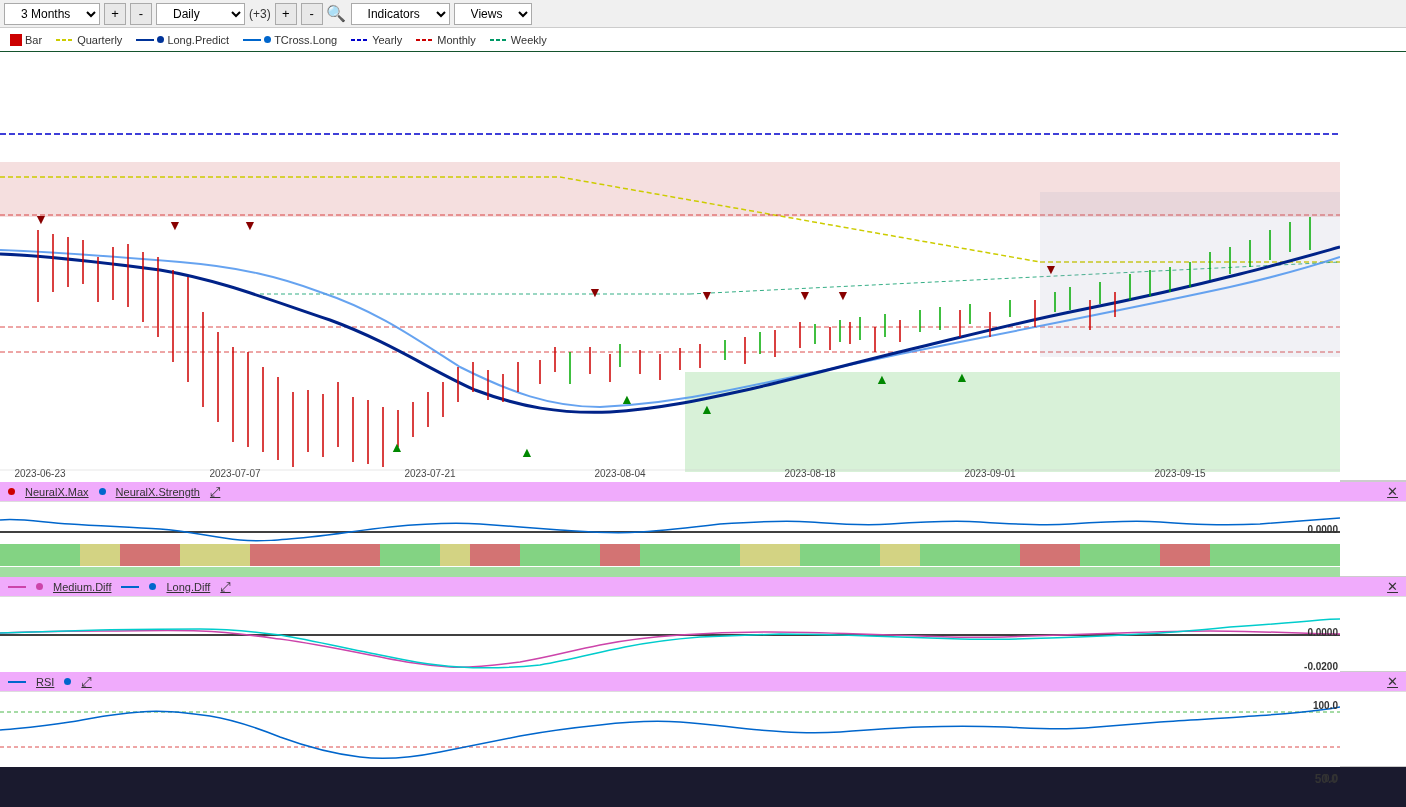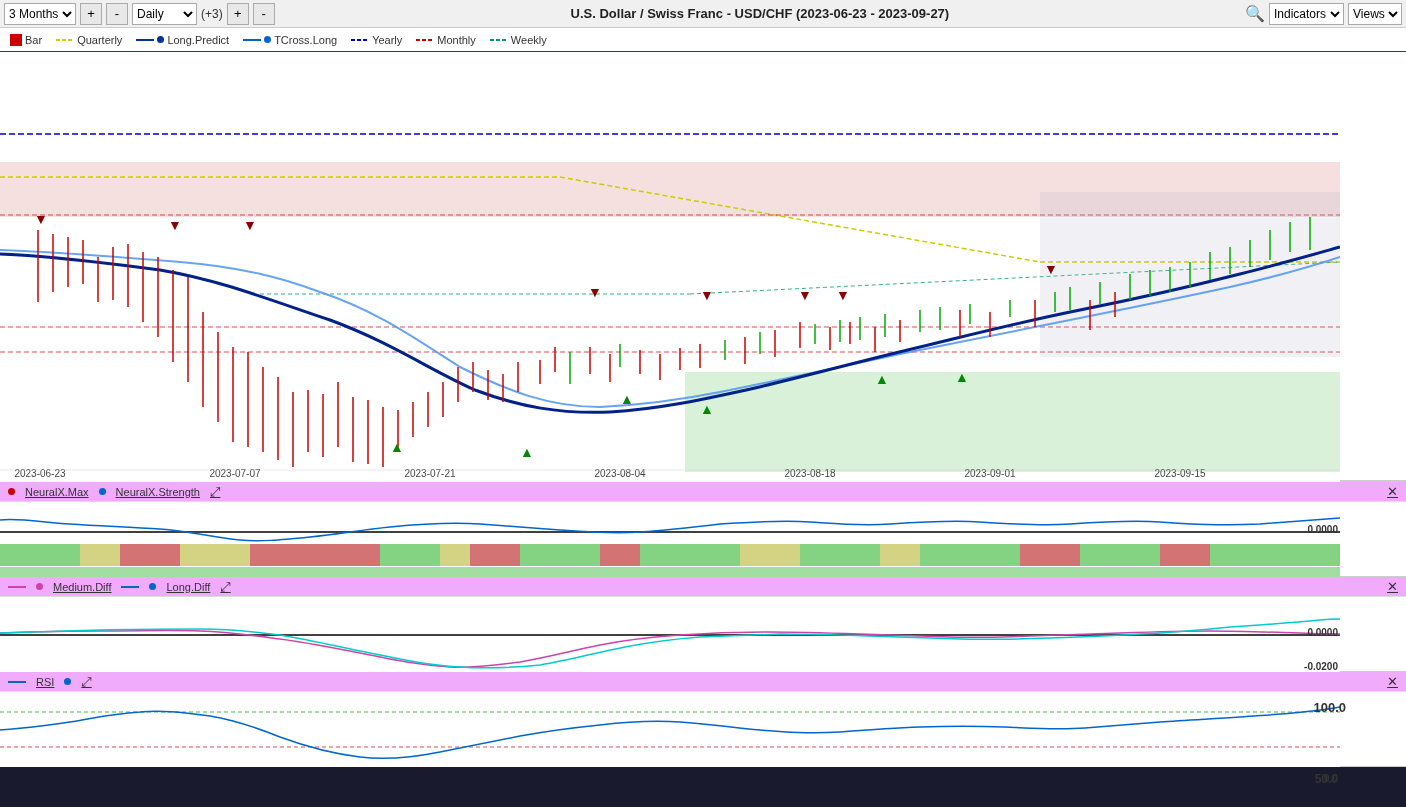--- a/index.html
+++ b/index.html
@@ -13,21 +13,21 @@
       border-bottom: 1px solid #ccc;
       height: 28px;
       padding: 0 4px;
       gap: 4px;
     }
     .toolbar-select {
       height: 22px;
       font-size: 12px;
       border: 1px solid #aaa;
       background: #fff;
-      padding: 0 0;
+      padding: 0 12px;
     }
     .toolbar-btn {
       height: 22px;
       width: 22px;
       font-size: 13px;
       border: 1px solid #aaa;
       background: #e8e8e8;
       cursor: pointer;
       display: flex; align-items: center; justify-content: center;
     }
@@ -118,21 +118,20 @@
   <button class="toolbar-btn">-</button>
   <select class="toolbar-select">
     <option>Daily</option>
     <option>Weekly</option>
     <option>Monthly</option>
   </select>
   <span style="font-size:12px; color:#333;">(+3)</span>
   <button class="toolbar-btn">+</button>
   <button class="toolbar-btn">-</button>
 
-  <span class="toolbar-title">U.S. Dollar / Swiss Franc - USD/CHF (2023-06-23 - 2023-09-27)</span>
 
   <span class="search-icon">🔍</span>
 
   <select class="toolbar-select">
     <option>Indicators</option>
   </select>
   <select class="toolbar-select">
     <option>Views</option>
   </select>
 </div>
@@ -421,17 +420,17 @@
   <div style="position:relative;height:75px;">
     <svg width="1340" height="75">
       <rect x="0" y="0" width="1340" height="75" fill="#fff"></rect>
 
       <line x1="0" y1="20" x2="1340" y2="20" stroke="#009900" stroke-width="1" stroke-dasharray="4,3" opacity="0.7"></line>
 
       <line x1="0" y1="55" x2="1340" y2="55" stroke="#cc0000" stroke-width="1" stroke-dasharray="4,3" opacity="0.7"></line>
 
       <path d="M0,38 C20,36 40,35 70,30 C95,26 110,22 140,20 C160,18 180,20 210,24 C235,28 255,35 280,45 C310,56 335,62 360,65 C385,68 410,66 440,60 C465,55 490,50 520,44 C548,39 570,36 600,33 C625,30 650,28 680,30 C710,32 735,36 760,38 C785,40 810,42 840,40 C865,38 890,36 920,35 C950,34 975,34 1005,35 C1030,36 1055,38 1085,36 C1110,34 1135,32 1160,30 C1185,28 1210,27 1240,25 C1265,23 1290,22 1320,18 C1330,17 1335,16 1340,15" stroke="#0066cc" stroke-width="1.5" fill="none"></path>
     </svg>
-    <div style="position:absolute;right:60px;top:8px;font-size:13px;font-weight:bold;">100.0</div>
+    <div style="position:absolute;right:68px;top:8px;font-size:10px;font-weight:bold;">100.0</div>
     <div style="position:absolute;right:68px;top:40px;font-size:12px;font-weight:bold;margin-top:40px;">50.0</div>
     <div style="position:absolute;right:68px;top:65px;font-size:10px;font-weight:bold;margin-top:16px;">0.0</div>
   </div>
 </div>
 
 </body></html>

